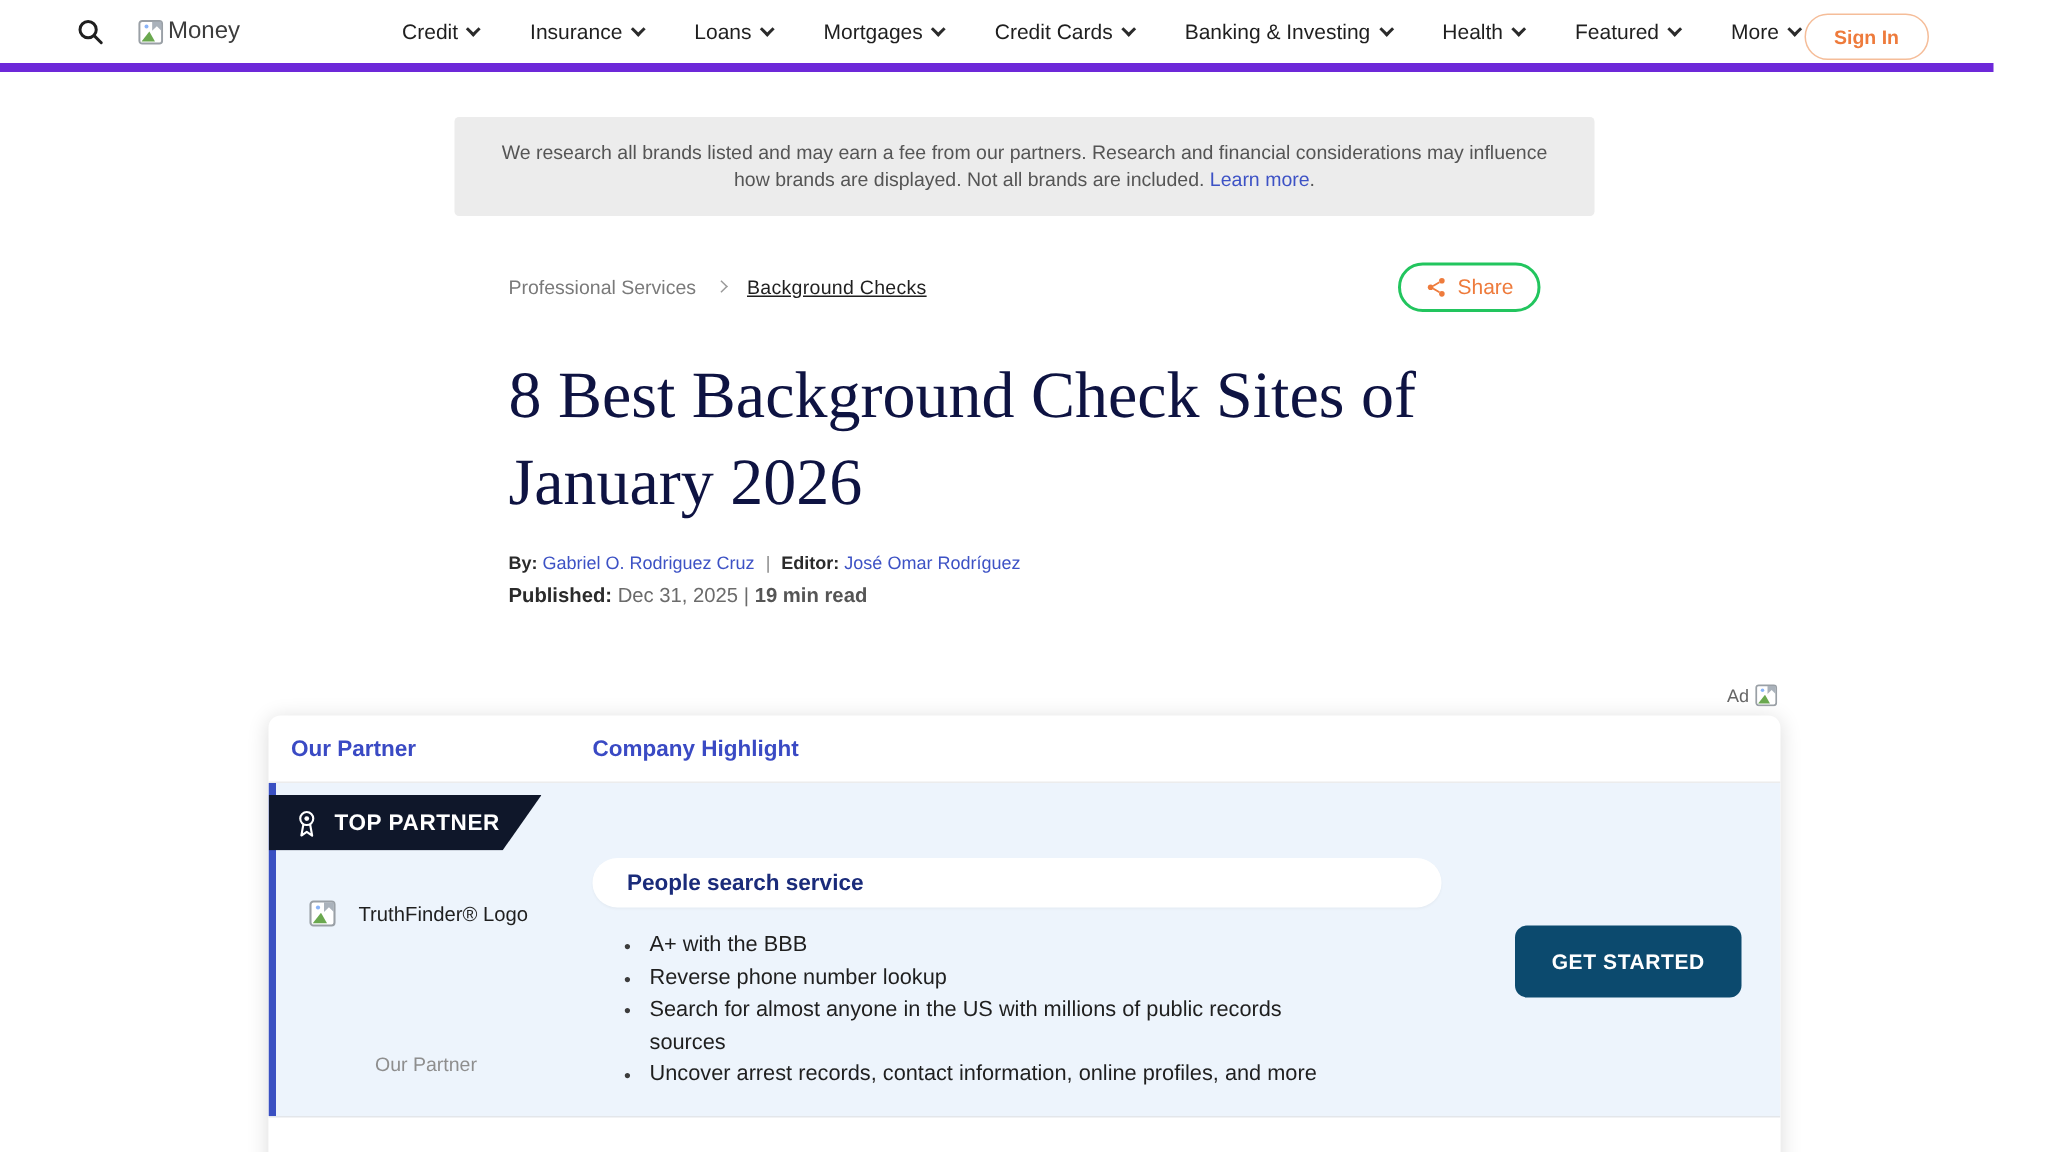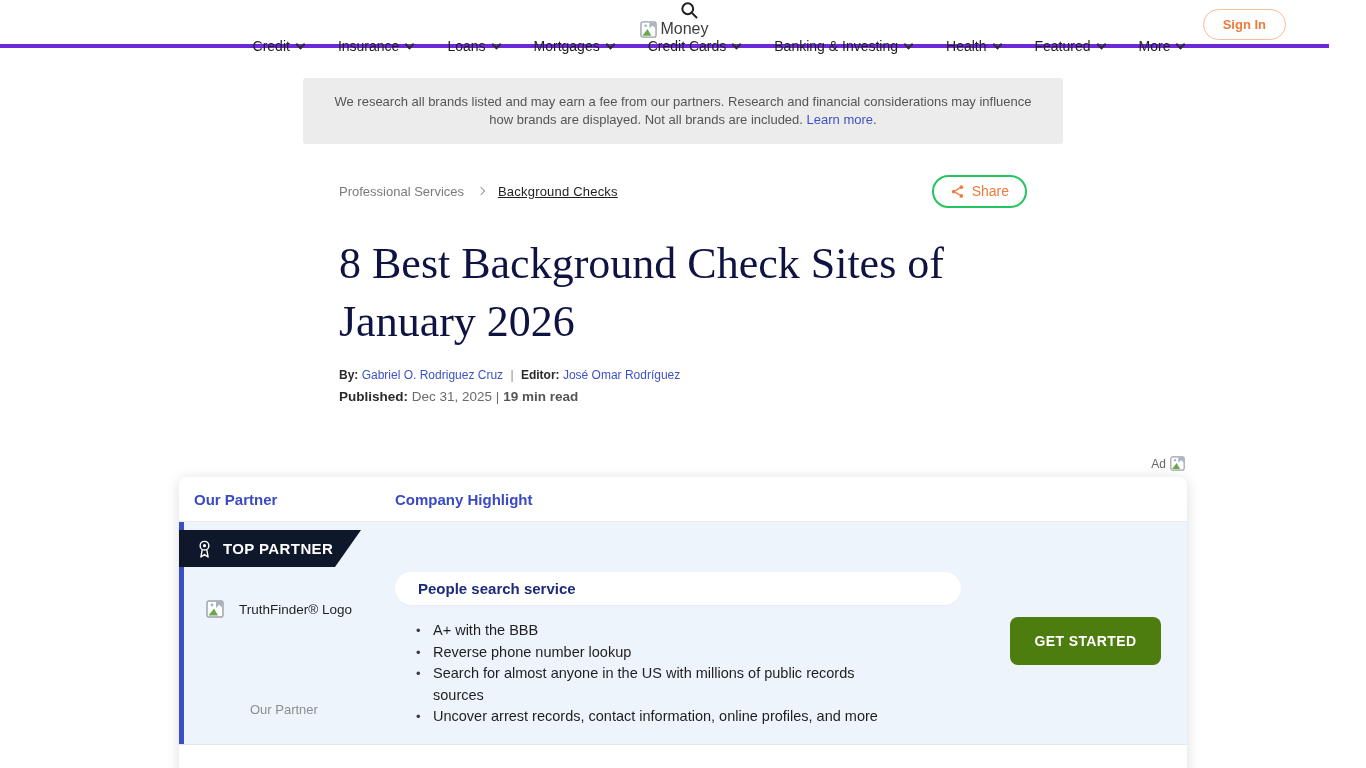--- a/index.html
+++ b/index.html
@@ -1,21 +1,21 @@
 <!DOCTYPE html>
 <html><head>
 <meta charset="utf-8">
 <style>
   * { margin:0; padding:0; box-sizing:border-box; }
   html,body { width:1366px; height:768px; overflow:hidden; background:#fff;
     font-family:"Liberation Sans", sans-serif; }
 
   
   .header { position:absolute; top:0; left:0; width:1329px; height:48px; background:#fff;
-    border-bottom:4px solid #6d28d9; display:flex; align-items:center; z-index:10;flex-direction:column; }
+    border-bottom:6px solid #6d28d9; display:flex; align-items:center; z-index:10; }
   .search-btn { margin-left:50px; width:22px; height:22px; cursor:pointer; display:flex; align-items:center; }
   .logo { margin-left:20px; display:flex; align-items:center; gap:3px; color:#3c3c3c;
     font-size:16px; cursor:pointer; }
   .nav { display:flex; align-items:center; gap:34px; margin-left:108px; }
   .nav-item { display:flex; align-items:center; gap:7px; font-size:14px; color:#1f1f1f;
     font-weight:500; cursor:pointer; white-space:nowrap; }
   .chev { width:7px; height:7px; border-right:2px solid #2b2b2b; border-bottom:2px solid #2b2b2b;
     transform:rotate(45deg); margin-top:-4px; }
   .signin { position:absolute; right:43px; top:9px; height:31px; padding:0 19px;
     border:1px solid #f5bd99; border-radius:16px; background:#fff; color:#ee7b3c;
@@ -67,21 +67,21 @@
   .partner-logo { position:absolute; left:22px; top:78px; display:flex; align-items:center;
     gap:15px; font-size:13.5px; color:#1f1f1f; cursor:pointer; }
   .partner-caption { position:absolute; left:66px; top:180px; font-size:13px; color:#8e8e8e; }
 
   .pill { position:absolute; left:211px; top:50px; width:566px; height:33px; background:#fff;
     border-radius:17px; display:flex; align-items:center; padding-left:23px;
     font-size:15px; font-weight:bold; color:#1a2b7a; box-shadow:0 1px 2px rgba(0,0,0,.04); }
   .bullets { position:absolute; left:232px; top:98px; width:480px; list-style:none; }
   .bullets li { position:relative; font-size:14.5px; color:#1f1f1f; line-height:21.5px; padding-left:17px; }
   .bullets li::before { content:"•"; position:absolute; left:0; top:0; color:#3c3c3c; font-size:13px; }
-  .cta { position:absolute; right:26px; top:95px; width:151px; height:48px; background:#4d7c0f;
+  .cta { position:absolute; right:26px; top:95px; width:151px; height:48px; background:#0c4a6e;
     border:none; border-radius:8px; color:#fff; font-size:14px; font-weight:bold;
     letter-spacing:.4px; cursor:pointer; font-family:"Liberation Sans", sans-serif; }
   .next-row { height:80px; background:#fff; border-top:1px solid #e3e6ea; }
 </style>
 </head>
 <body>
 
 <div class="header">
   <span class="search-btn">
     <svg width="20" height="20" viewBox="0 0 24 24" fill="none" stroke="#1f1f1f" stroke-width="2.4" stroke-linecap="round">

